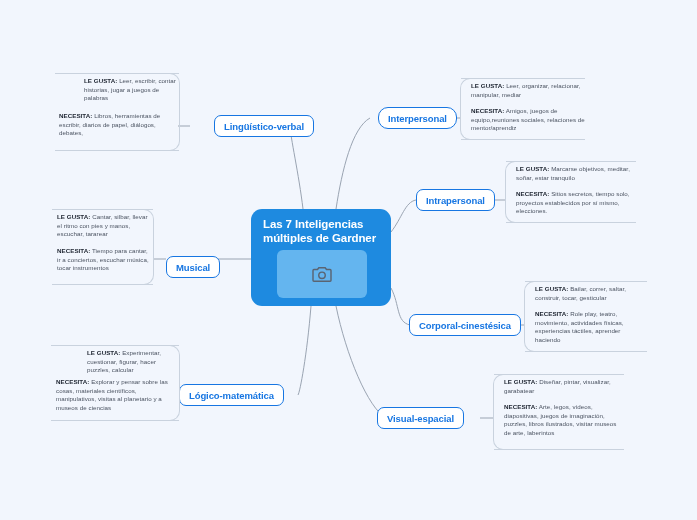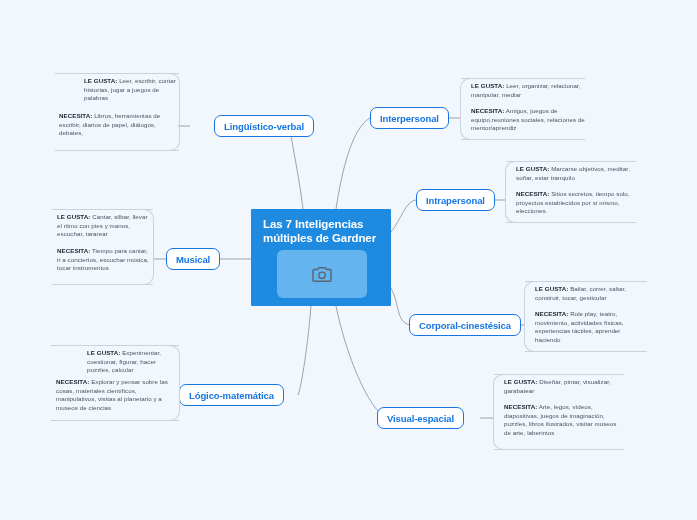--- a/index.html
+++ b/index.html
@@ -23,21 +23,21 @@
   }
 
   
   .central {
     position: absolute;
     left: 251px;
     top: 209px;
     width: 140px;
     height: 97px;
     background: #1e8ae0;
-    border-radius: 1px;
+    border-radius: 11px;
     box-sizing: border-box;
     padding: 9px 10px 0 12px;
   }
   .central-title {
     color: #ffffff;
     font-size: 11.5px;
     font-weight: bold;
     line-height: 13.5px;
     letter-spacing: -0.1px;
   }
@@ -162,21 +162,21 @@
     <div class="detail-txt" style="left:29px; top:4px; width:92px;">
       <b>LE GUSTA:</b>
       <span>Leer, escribir, contar historias, jugar a juegos de palabras</span>
     </div>
     <div class="detail-txt" style="left:4px; top:39px; width:116px;">
       <b>NECESITA:</b>
       <span>Libros, herramientas de escribir, diarios de papel, diálogos, debates,</span>
     </div>
   </div>
 
-  <div class="branch" style="left:370px; top:107px;">
+  <div class="branch" style="left:378px; top:107px;border-radius:10px;">
     <span>Interpersonal</span>
   </div>
   <div class="detail" style="left:461px; top:78px; width:124px; height:62px;">
     <div class="detail-line top"></div>
     <div class="detail-line bot"></div>
     <div class="detail-arc" style="left:-1px; top:0; height:100%; border-right:none; border-radius:10px 0 0 10px;"></div>
     <div class="detail-txt" style="left:10px; top:4px; width:112px;">
       <b>LE GUSTA:</b>
       <span>Leer, organizar, relacionar, manipular, mediar</span>
     </div>
@@ -247,21 +247,21 @@
     <div class="detail-txt" style="left:36px; top:4px; width:88px;">
       <b>LE GUSTA:</b>
       <span>Experimentar, cuestionar, figurar, hacer puzzles, calcular</span>
     </div>
     <div class="detail-txt" style="left:5px; top:33px; width:118px;">
       <b>NECESITA:</b>
       <span>Explorar y pensar sobre las cosas, materiales científicos, manipulativos, visitas al planetario y a museos de ciencias</span>
     </div>
   </div>
 
-  <div class="branch" style="left:166px; top:248px;justify-content:flex-end;">
+  <div class="branch" style="left:166px; top:256px;justify-content:flex-end;">
     <span>Musical</span>
   </div>
   <div class="detail" style="left:52px; top:209px; width:101px; height:76px;">
     <div class="detail-line top"></div>
     <div class="detail-line bot"></div>
     <div class="detail-arc" style="right:-1px; top:0; height:100%; border-left:none; border-radius:0 10px 10px 0;"></div>
     <div class="detail-txt" style="left:5px; top:4px; width:94px;">
       <b>LE GUSTA:</b>
       <span>Cantar, silbar, llevar el ritmo con pies y manos, escuchar, tararear</span>
     </div>

